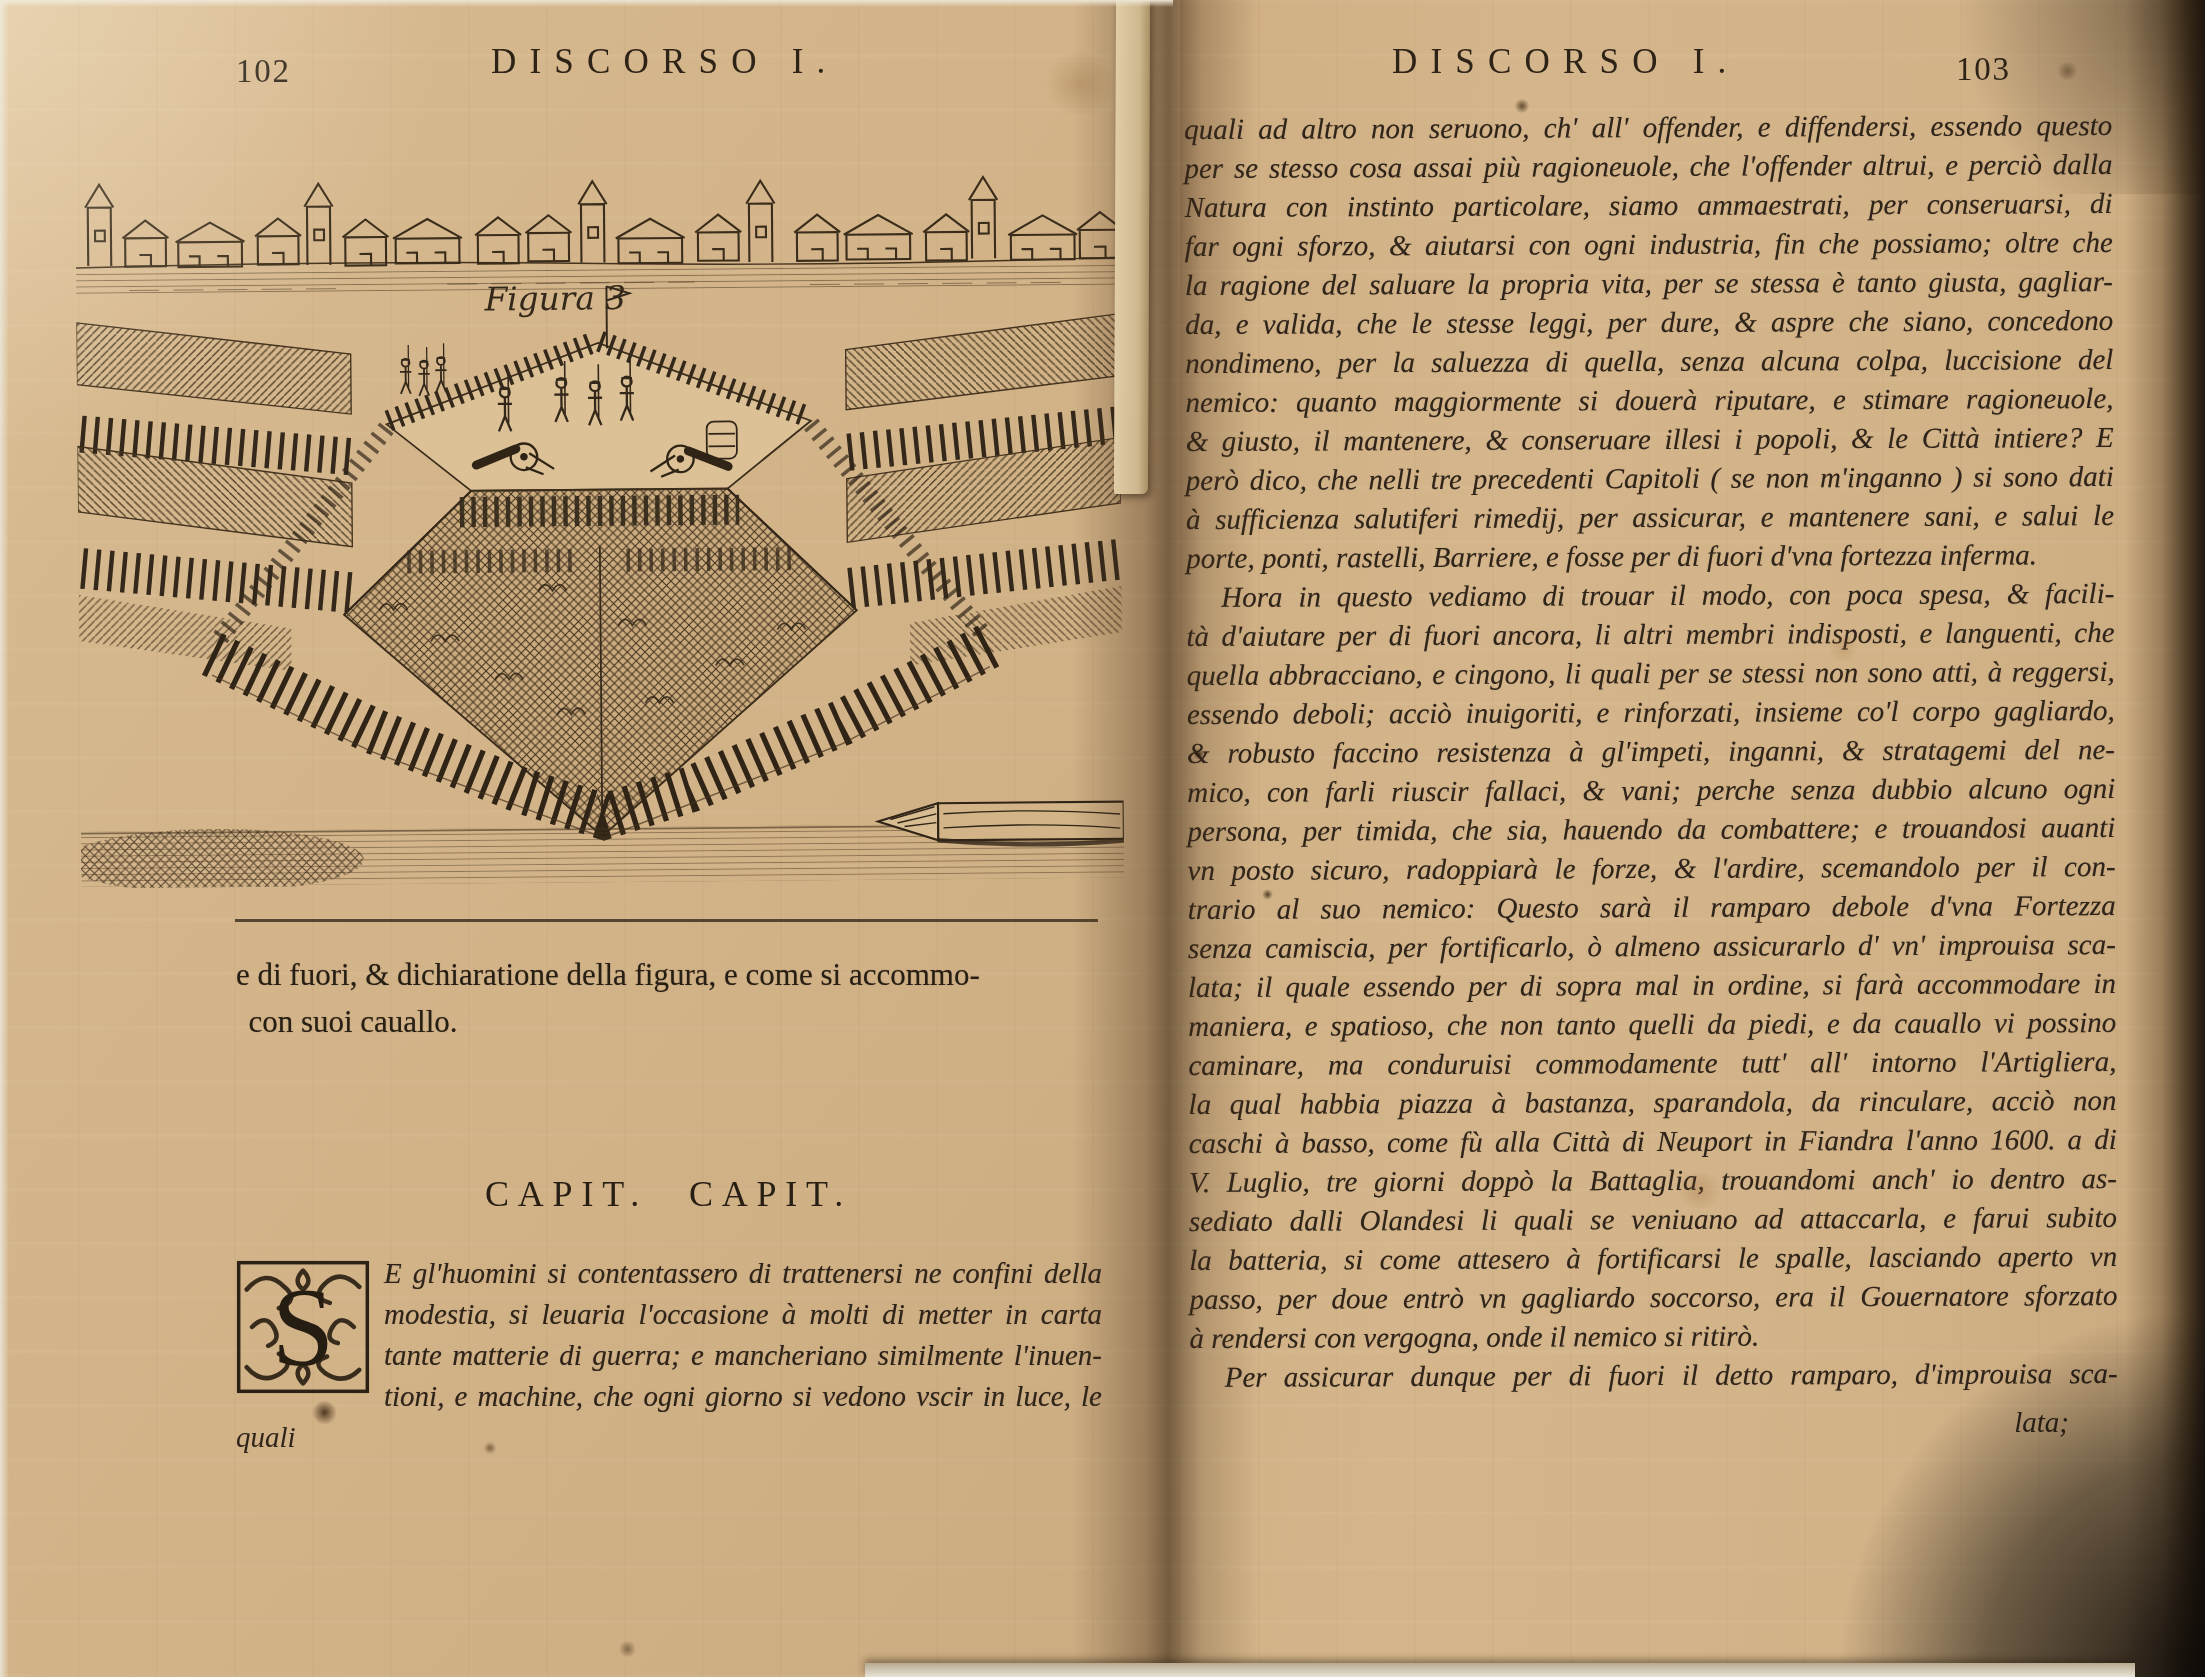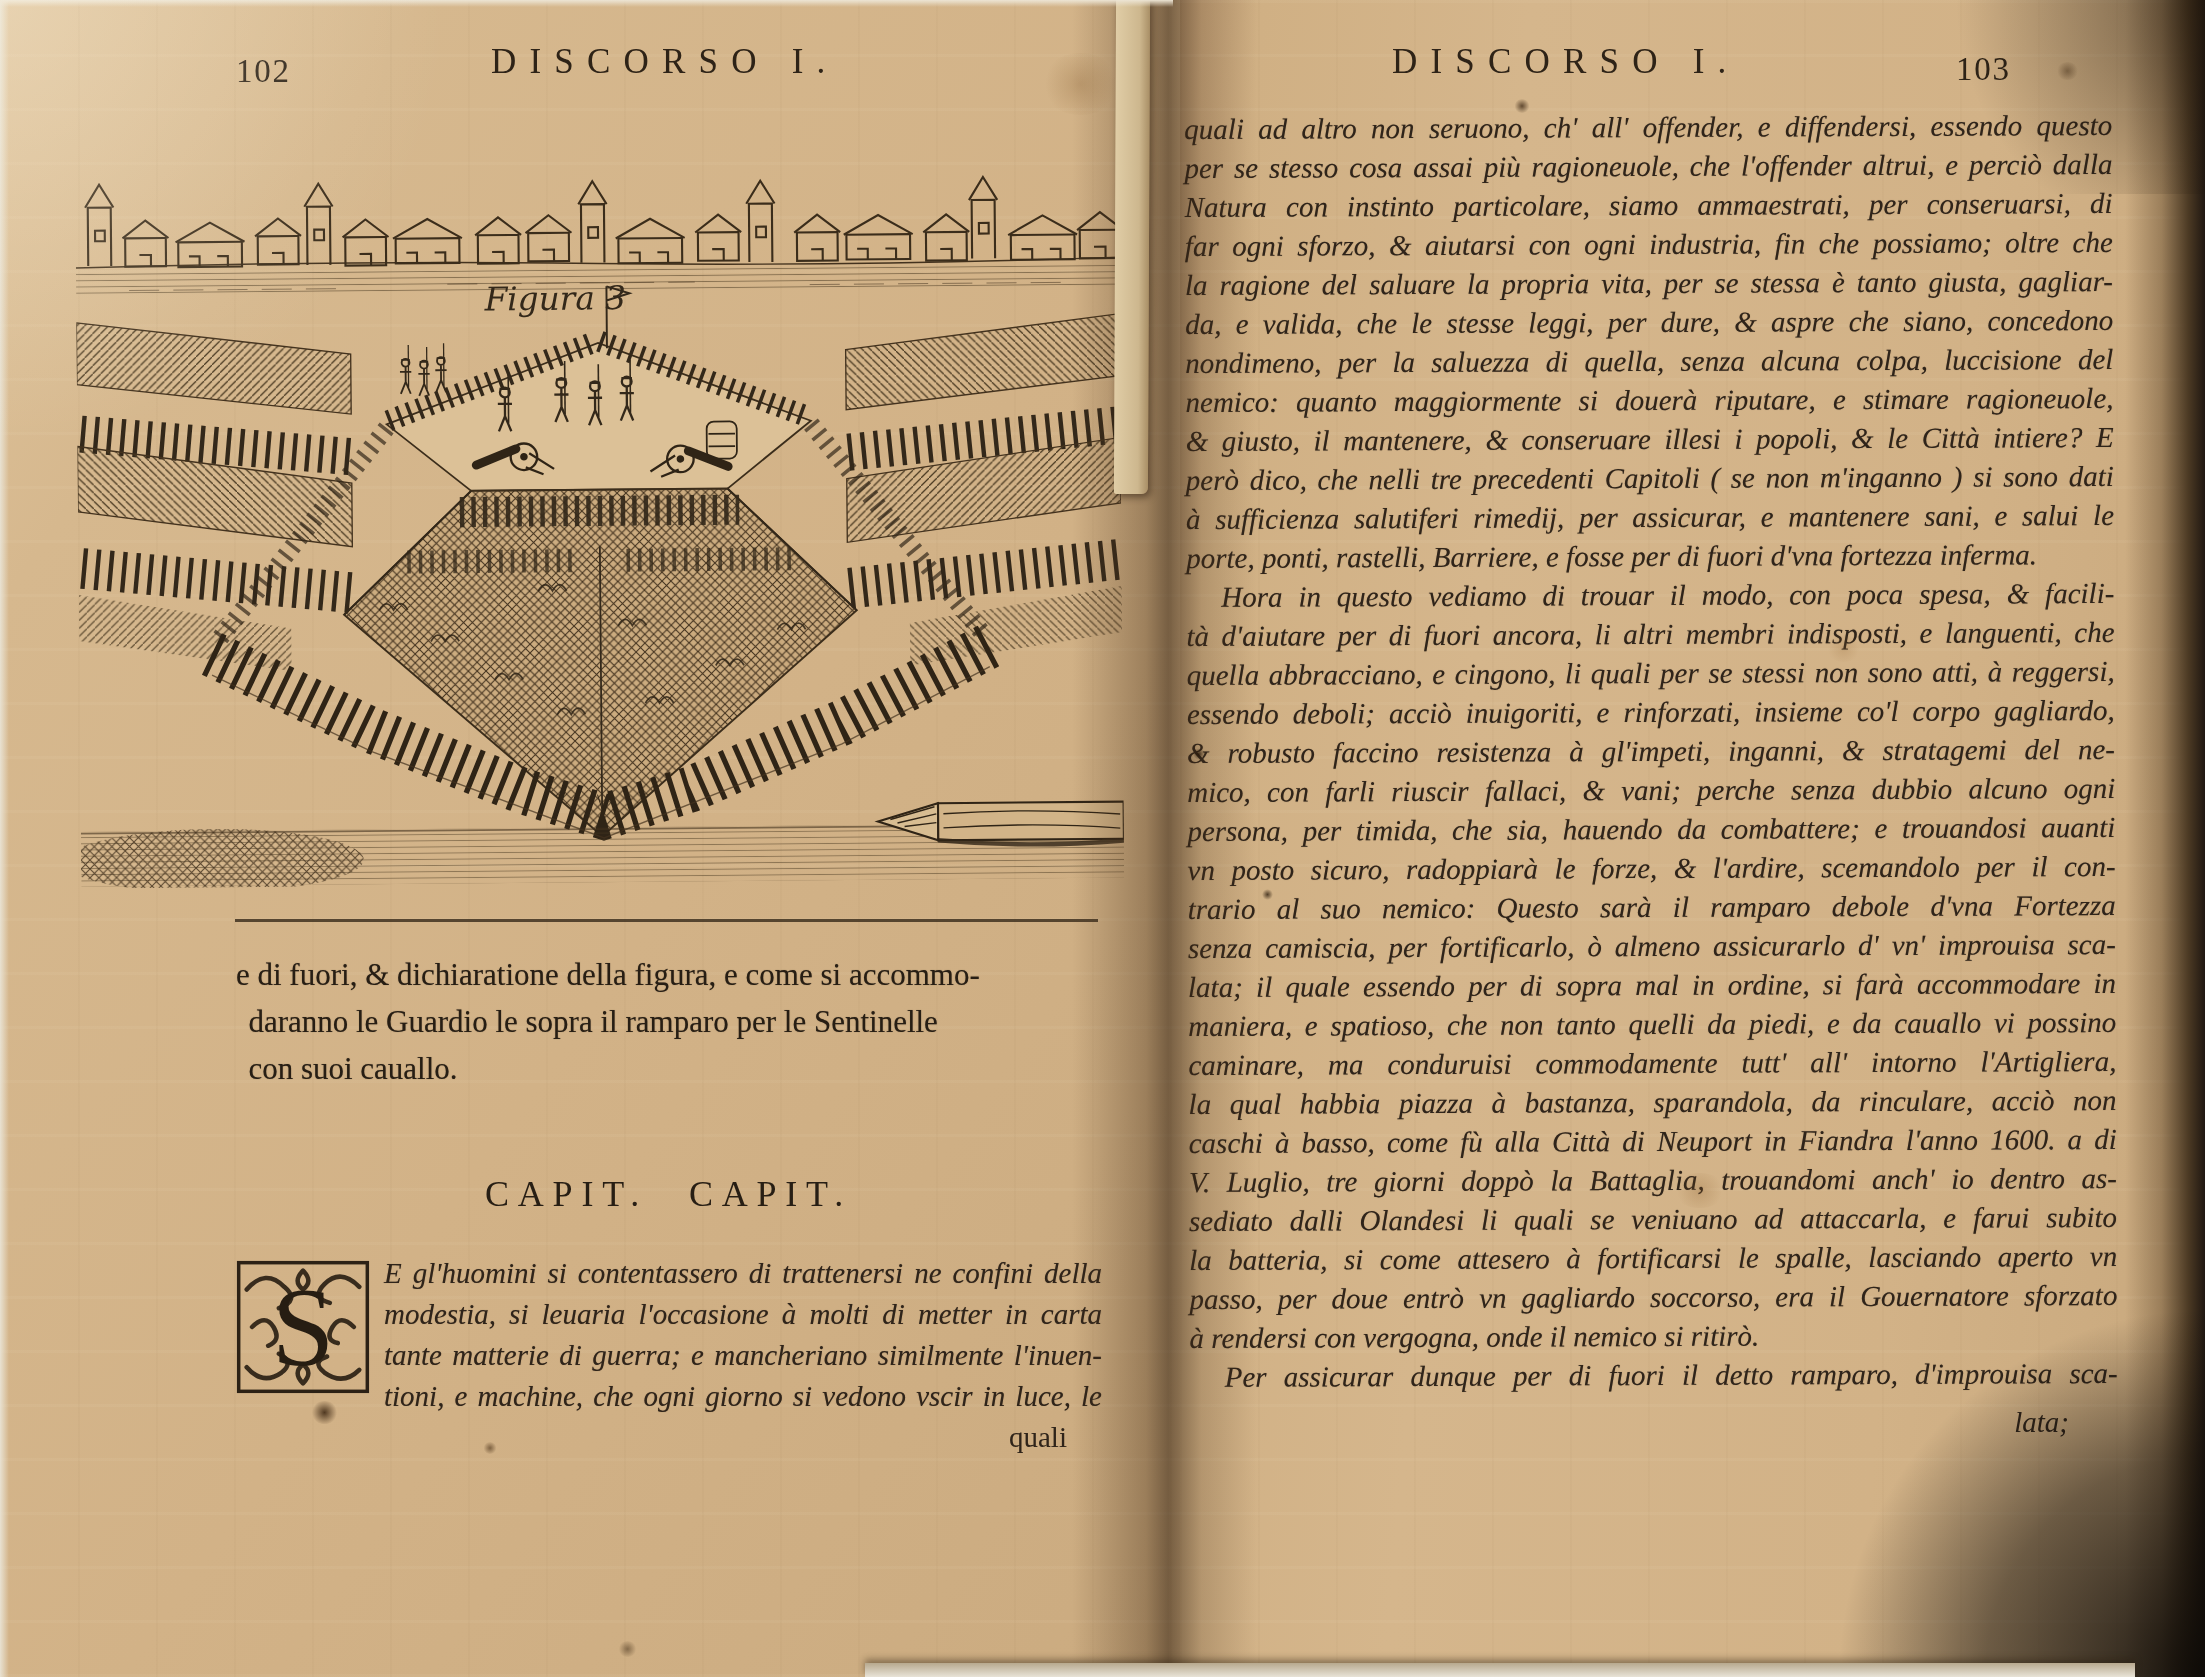--- a/index.html
+++ b/index.html
@@ -40,21 +40,21 @@
   
   .engraving{position:absolute;left:78px;top:129px;width:1043px;height:755px;transform:rotate(-.5deg);}
   .rule{position:absolute;left:235px;top:919px;width:863px;height:2.6px;background:rgba(50,37,22,.78);}
   .chap-head{position:absolute;left:236px;top:951px;width:865px;font-size:31px;line-height:47px;color:#271e14;text-shadow:0 0 0.9px rgba(39,30,20,.5);}
   .chap-head .h-line{white-space:nowrap;}
   .chap-head .h-line:nth-child(2),.chap-head .h-line:nth-child(3),.chap-head .h-line:nth-child(4){padding-left:12.4px;}
   .chap-num{position:absolute;left:236px;top:1173px;width:865px;text-align:center;font-size:36px;letter-spacing:8.8px;word-spacing:23px;color:#271e14;}
   .para{position:absolute;left:236px;top:1253px;width:866px;}
   .dropcap{float:left;width:134px;height:138px;margin:5.3px 14px 3.5px 0;}
   .p-line{font-style:italic;font-size:29px;line-height:41px;color:#2f241a;text-align:justify;text-align-last:justify;text-shadow:0 0 0.9px rgba(47,36,26,.4);}
-  .catchword-l{clear:none;text-align:right;font-size:29px;line-height:41px;color:#2f241a;padding-right:35px;}
+  .catchword-l{clear:none;text-align:left;font-style:italic;font-size:29px;line-height:41px;color:#2f241a;padding-right:35px;}
   
   .rp-hdr-run{left:212px;top:0;}
   .rp-hdr-num{left:776px;top:8.8px;}
   .lp-hdr-num{left:236px;top:10.6px;}
   .lp-hdr-run{left:491px;top:0;}
   .body-block{position:absolute;left:7px;top:108px;width:928px;transform:rotate(-.25deg);}
   .b-line{font-style:italic;font-size:29px;line-height:39px;color:#2f241a;text-align:justify;text-align-last:justify;white-space:normal;text-shadow:0 0 0.9px rgba(47,36,26,.4);}
   .b-line.indent{text-indent:35px;}
   .b-line.short{text-align-last:left;}
   .catchword-r{position:absolute;left:7px;top:1406px;width:882px;text-align:right;font-style:italic;font-size:29px;color:#2f241a;}
@@ -231,21 +231,20 @@
           </g>
         </g>
       </svg>
     </div>
 
     <div class="rule"></div>
 
     <div class="chap-head">
 
         <div class="h-line">e di fuori, &amp; dichiaratione della figura, e come si accommo-</div>
-        <div class="h-line">daranno le Guardio le sopra il ramparo per le Sentinelle</div>
         <div class="h-line">con suoi cauallo.</div>
       </div>
 
     <div class="chap-num">CAPIT. CAPIT.</div>
 
     <div class="para">
       <div class="dropcap">
         <svg width="134" height="138" viewBox="0 0 100 100">
           <rect x="2" y="2" width="96" height="96" fill="none" stroke="#2c2115" stroke-width="2.6"></rect>
           <g stroke="#2c2115" fill="none" stroke-width="3.4" stroke-linecap="round" opacity=".92">

